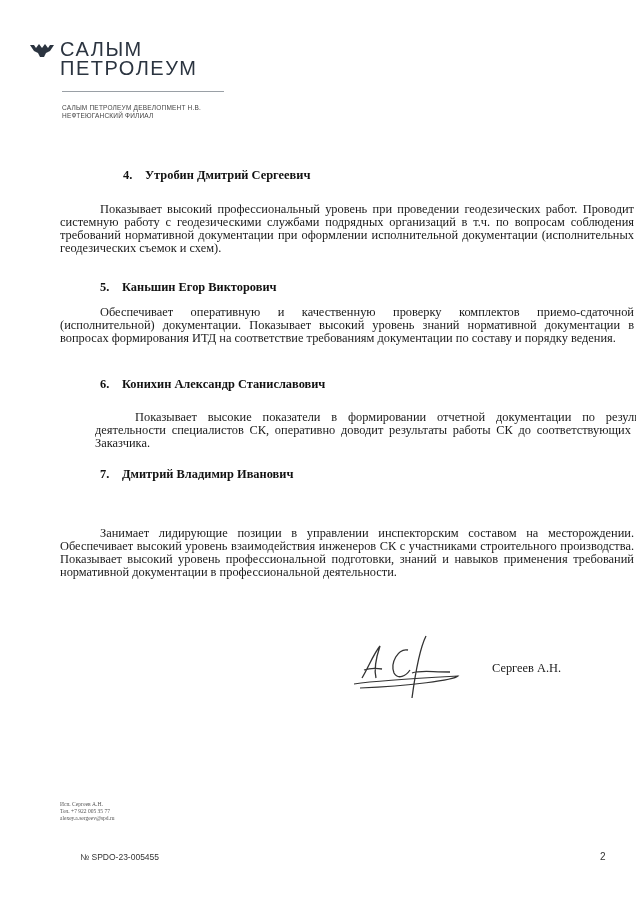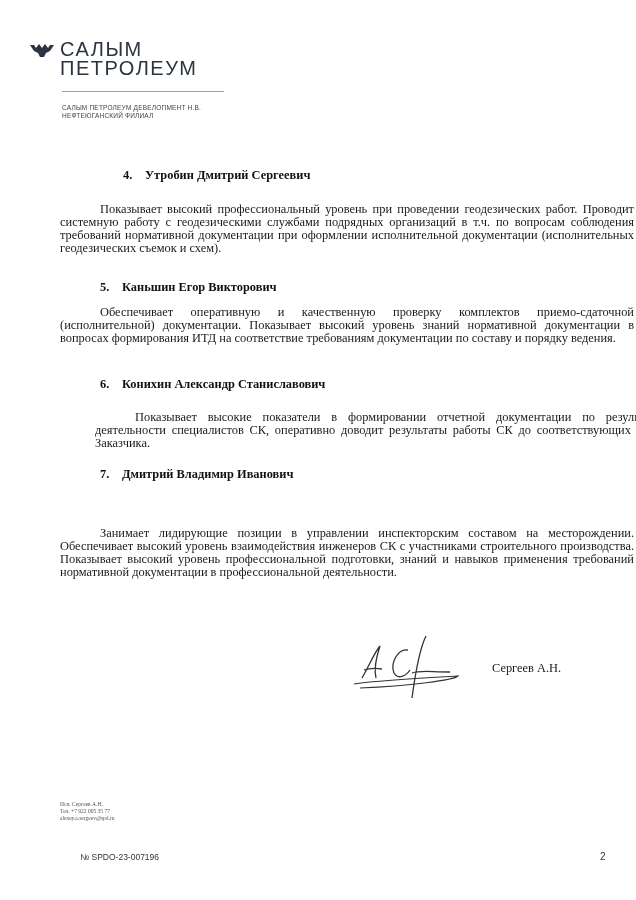--- a/index.html
+++ b/index.html
@@ -72,15 +72,15 @@
     <path d="M76 8 C70 20, 66 40, 62 70 M62 45 C70 42, 80 44, 100 44" stroke="#333" stroke-width="1.3" fill="none"></path>
     <path d="M4 56 C30 52, 70 50, 108 48 C104 52, 60 58, 10 60" stroke="#333" stroke-width="1.1" fill="none"></path>
   </svg>
   <div class="sign-name">Сергеев А.Н.</div>
 
   <div class="contact">
     <div>Исп. Сергеев А.Н.</div>
     <div>Тел. +7 922 005 35 77</div>
     <div>alexey.a.sergeev@spd.ru</div>
   </div>
-  <div class="docnum">№ SPDO-23-007196</div>
+  <div class="docnum">№ SPDO-23-005455</div>
   <div class="pagenum">2</div>
 </div>
 
 </body></html>

